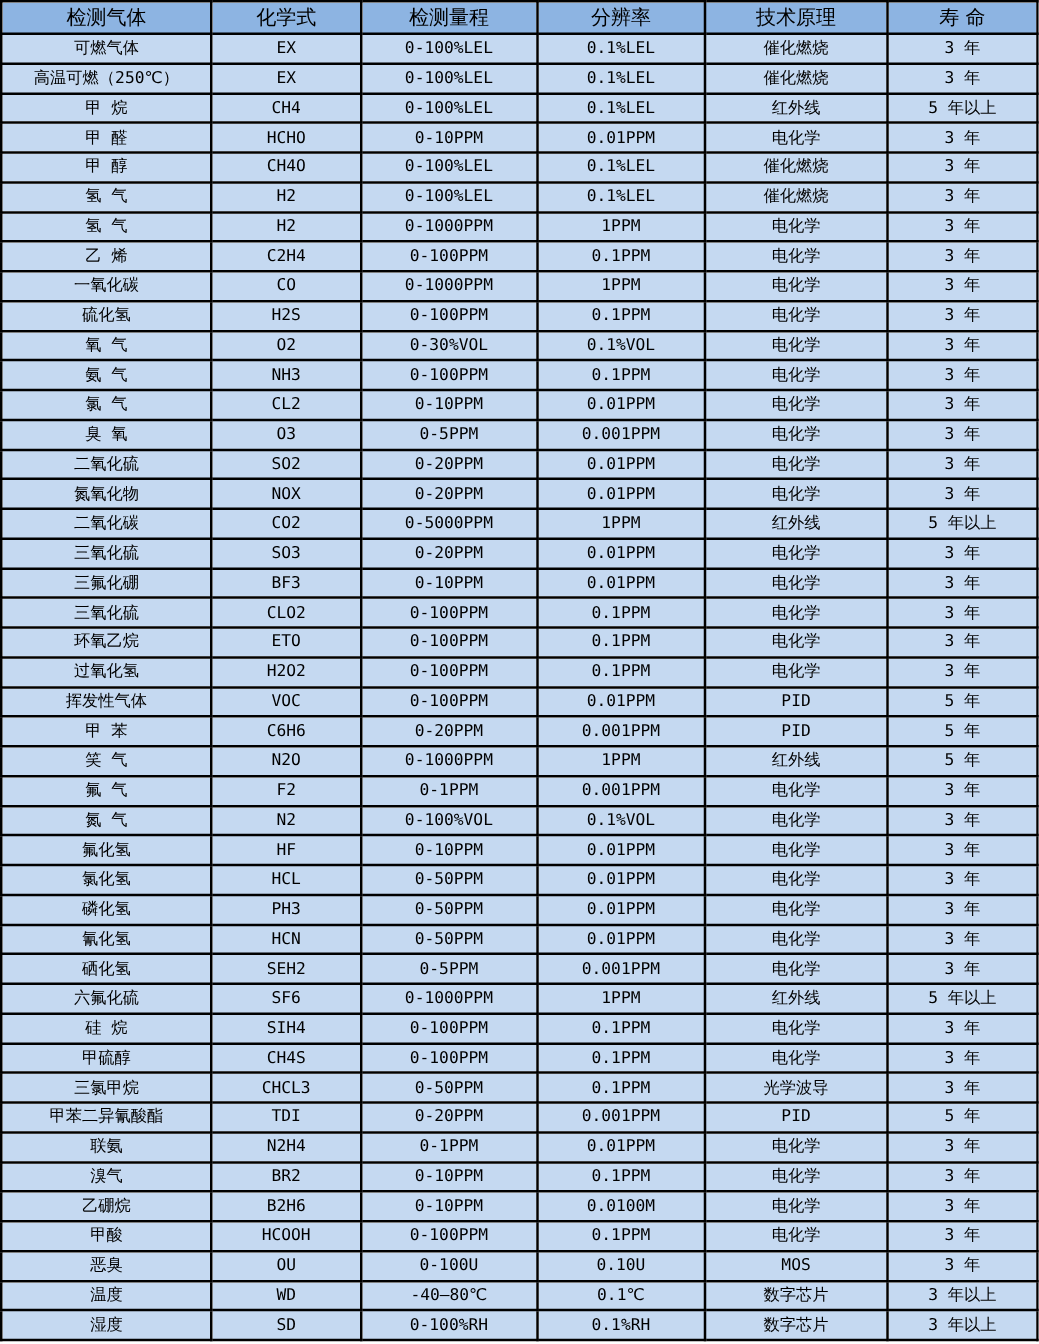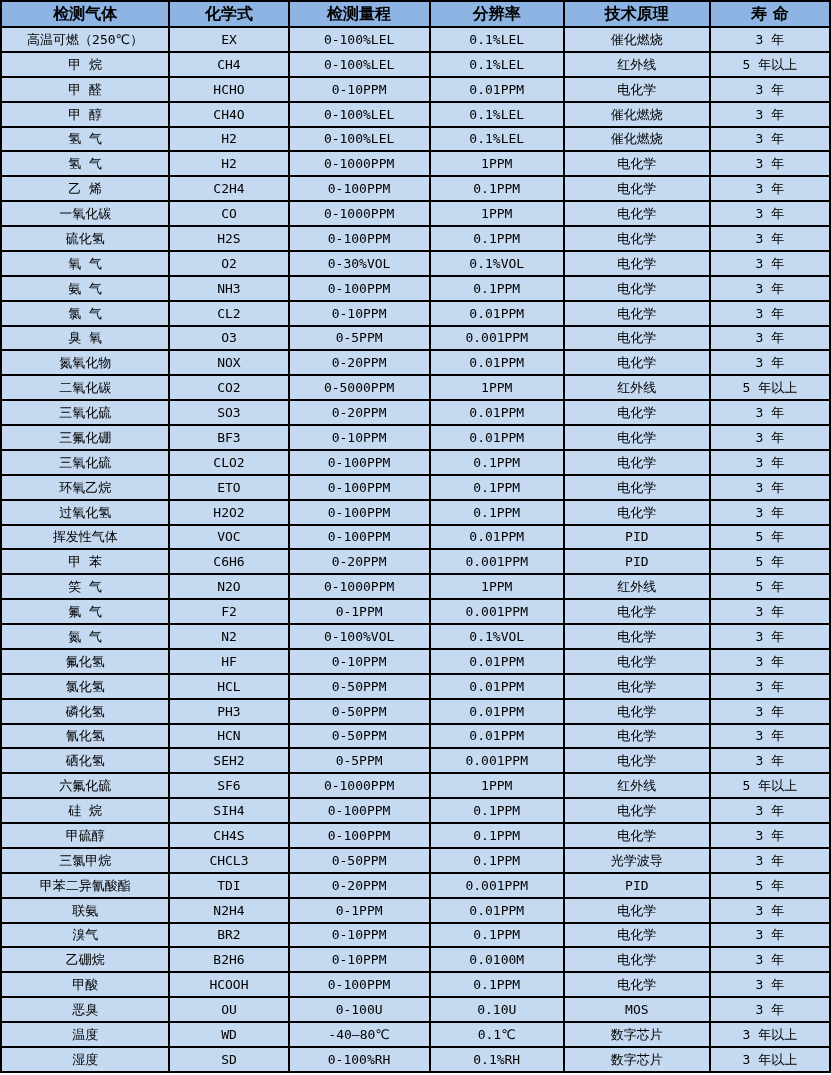--- a/index.html
+++ b/index.html
@@ -32,21 +32,21 @@
     text-align: center;
     vertical-align: middle;
     padding: 0 2px;
     white-space: nowrap;
     overflow: hidden;
     color: var(--text);
   }
   table.spec-table th {
     background: var(--header-bg);
     font-family: "DejaVu Sans", sans-serif;
-    font-weight: bold;
+    font-weight: normal;
     font-size: 16px;
     height: 26px;
     line-height: 1;
   }
   table.spec-table td {
     background: var(--row-bg);
     font-family: "DejaVu Sans Mono", "DejaVu Sans", monospace;
     font-size: 13px;
     line-height: 1;
   }
@@ -68,20 +68,28 @@
         <th>检测气体</th>
         <th>化学式</th>
         <th>检测量程</th>
         <th>分辨率</th>
         <th>技术原理</th>
         <th>寿 命</th>
       </tr>
   </thead>
   <tbody>
       <tr>
+        <td>可燃气体</td>
+        <td>EX</td>
+        <td>0-100%LEL</td>
+        <td>0.1%LEL</td>
+        <td>催化燃烧</td>
+        <td>3 年</td>
+      </tr>
+      <tr>
         <td>高温可燃（250℃）</td>
         <td>EX</td>
         <td>0-100%LEL</td>
         <td>0.1%LEL</td>
         <td>催化燃烧</td>
         <td>3 年</td>
       </tr>
       <tr>
         <td>甲 烷</td>
         <td>CH4</td>
@@ -172,20 +180,28 @@
       </tr>
       <tr>
         <td>臭 氧</td>
         <td>O3</td>
         <td>0-5PPM</td>
         <td>0.001PPM</td>
         <td>电化学</td>
         <td>3 年</td>
       </tr>
       <tr>
+        <td>二氧化硫</td>
+        <td>SO2</td>
+        <td>0-20PPM</td>
+        <td>0.01PPM</td>
+        <td>电化学</td>
+        <td>3 年</td>
+      </tr>
+      <tr>
         <td>氮氧化物</td>
         <td>NOX</td>
         <td>0-20PPM</td>
         <td>0.01PPM</td>
         <td>电化学</td>
         <td>3 年</td>
       </tr>
       <tr>
         <td>二氧化碳</td>
         <td>CO2</td>

